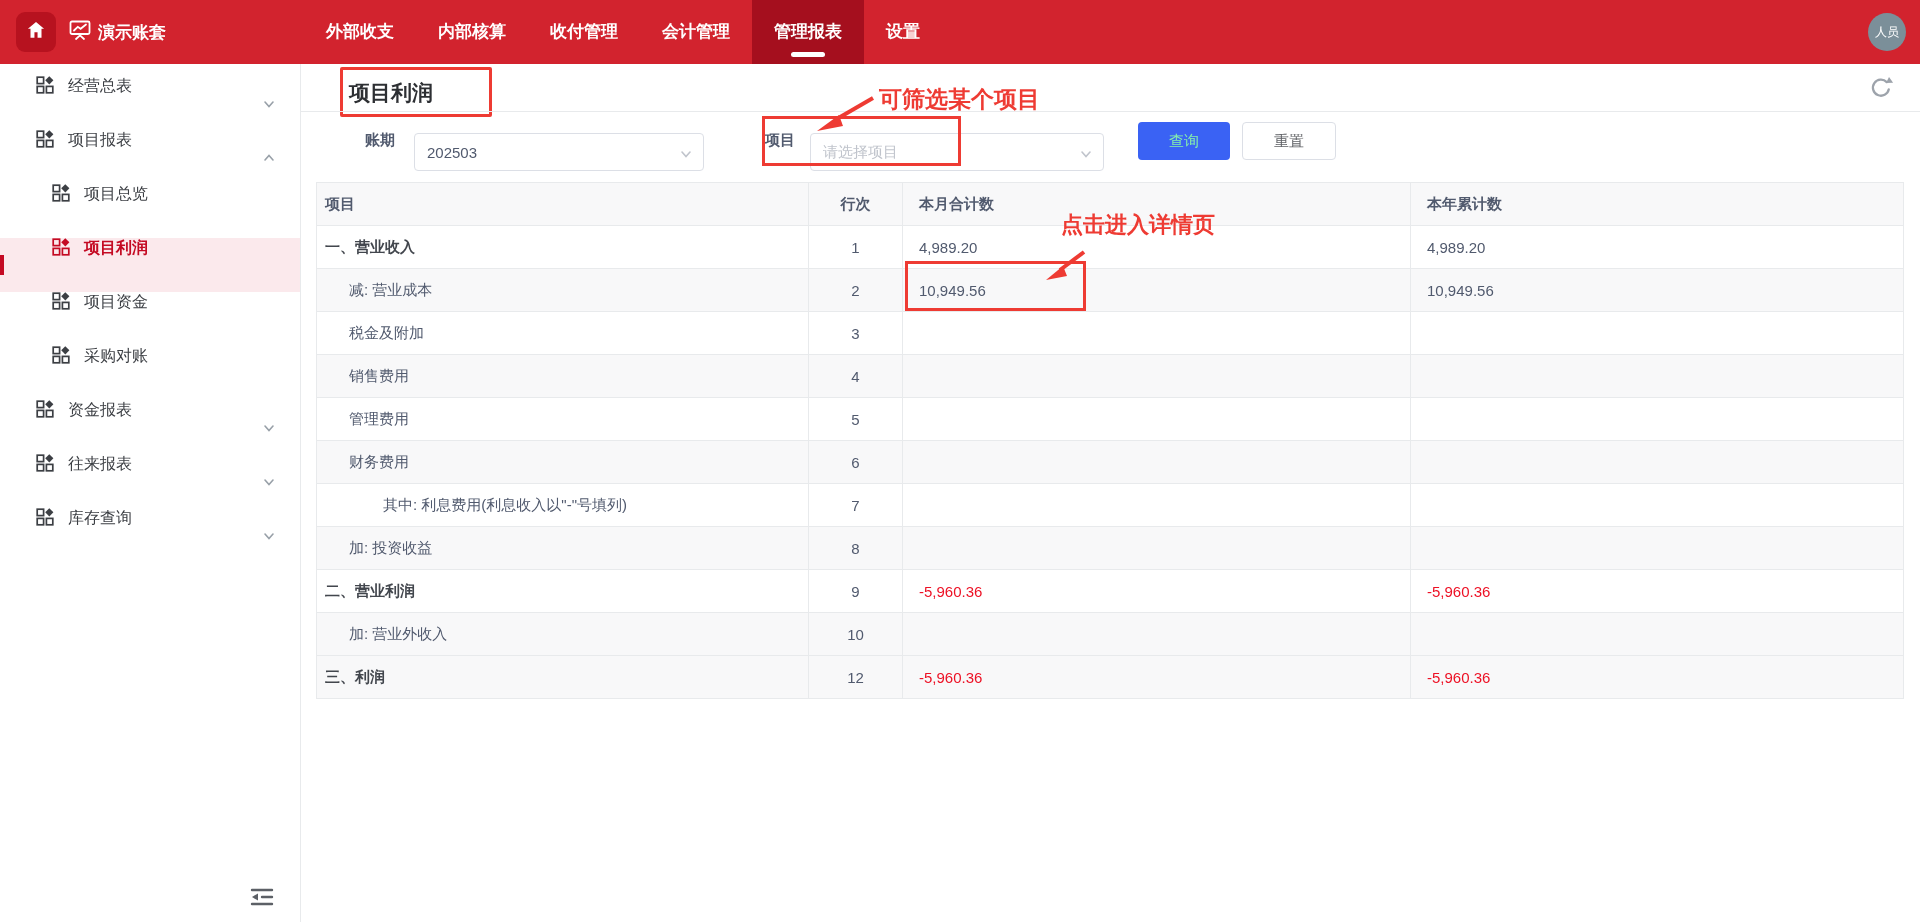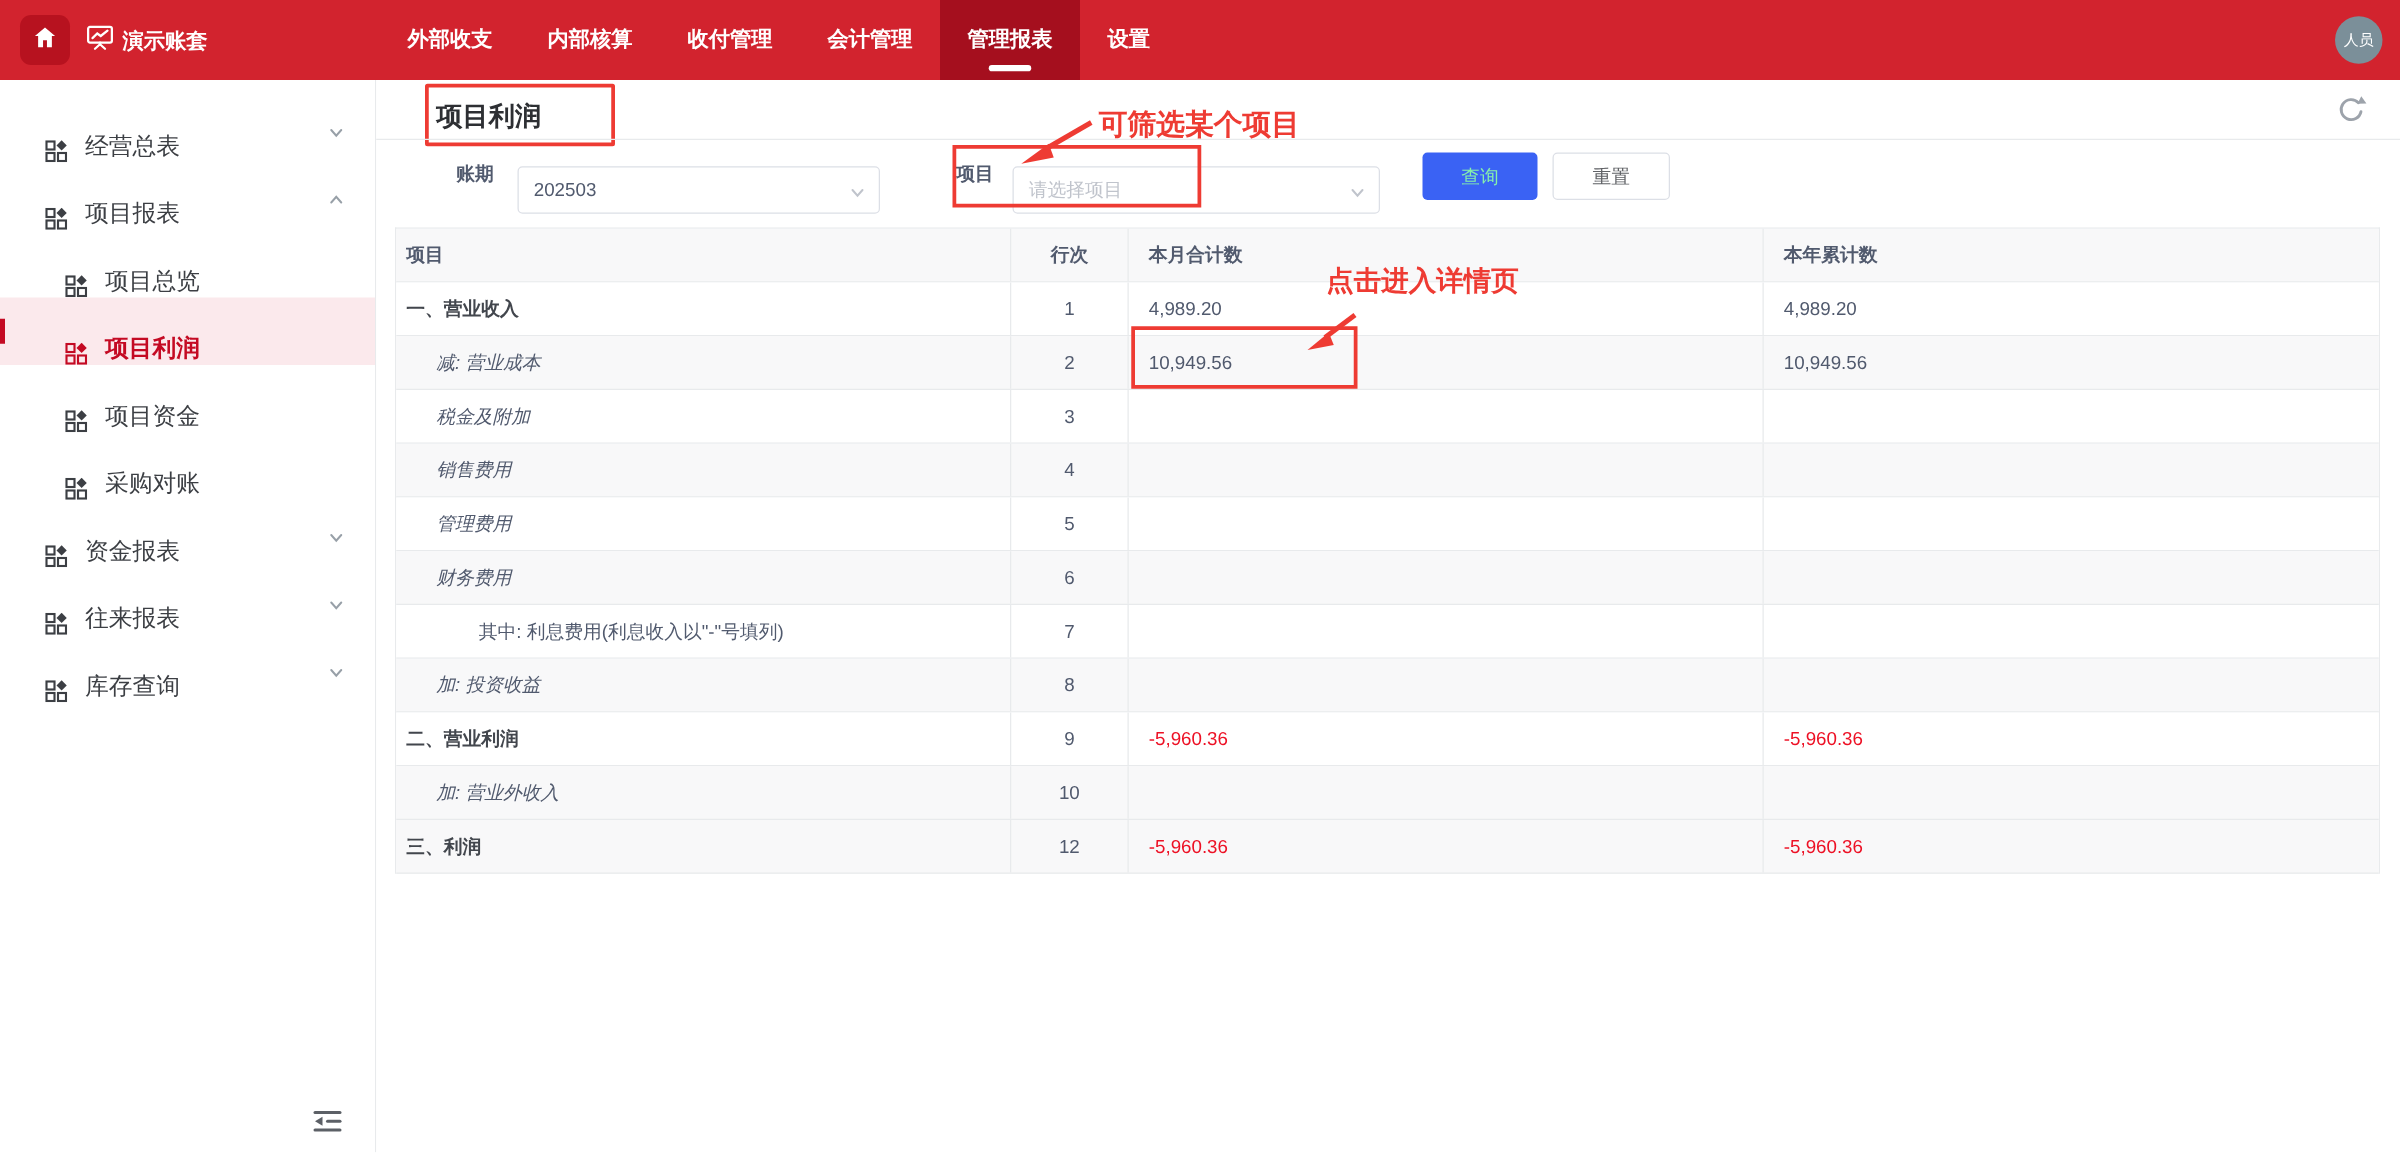--- a/index.html
+++ b/index.html
@@ -12,21 +12,21 @@
   .brand{position:absolute;left:68px;top:0;height:64px;display:flex;align-items:center;gap:6px;color:#fff;font-weight:bold;font-size:17px;}
   .topnav{position:absolute;left:304px;top:0;height:64px;display:flex;}
   .topnav .item{height:64px;line-height:64px;padding:0 22px;color:#fff;font-size:17px;font-weight:bold;position:relative;cursor:pointer;white-space:nowrap;}
   .topnav .item.active{background:#a50f1e;}
   .topnav .item.active::after{content:"";position:absolute;left:50%;transform:translateX(-50%);bottom:7px;width:34px;height:5px;border-radius:3px;background:#fff;}
   .avatar{position:absolute;right:14px;top:13px;width:38px;height:38px;border-radius:50%;background:#7b8f99;color:#fff;font-size:12px;display:flex;align-items:center;justify-content:center;cursor:pointer;}
 
   
   .sidebar{position:absolute;left:0;top:64px;width:301px;bottom:0;border-right:1px solid #e8eaec;box-sizing:border-box;background:#fff;}
   .side-menu{padding-top:12px;}
-  .side-item{height:54px;display:flex;align-items:flex-end;position:relative;cursor:pointer;color:#3c3f44;font-size:19px;}
+  .side-item{height:54px;display:flex;align-items:flex-start;position:relative;cursor:pointer;color:#3c3f44;font-size:16px;}
   .side-item .s-icon{width:18px;height:18px;margin-left:36px;margin-right:14px;color:#3c3f44;flex:none;}
   .side-item.sub .s-icon{margin-left:52px;}
   .side-item .chev{position:absolute;right:24px;top:21px;color:#98a0a8;}
   .side-item.active{background:#fbe9ec;color:#c40a23;font-weight:bold;}
   .side-item.active .s-icon{color:#c40a23;}
   .side-item.active::before{content:"";position:absolute;left:0;top:17px;width:4px;height:20px;background:#c40a23;}
   .collapse-btn{position:absolute;left:248px;bottom:14px;width:28px;height:22px;color:#5c6066;cursor:pointer;}
 
   
   .content{position:absolute;left:301px;top:64px;right:0;bottom:0;background:#fff;}
@@ -59,21 +59,21 @@
   .rpt-table{position:absolute;left:15px;top:118px;width:1588px;border:1px solid #e8eaec;border-bottom:none;box-sizing:border-box;font-size:15px;color:#515a6e;}
   .tr{display:grid;grid-template-columns:492px 94px 508px 1fr;height:42px;border-bottom:1px solid #e8eaec;background:#fff;}
   .tr.head{background:#f8f8f9;font-weight:bold;color:#515a6e;}
   .tr.stripe{background:#f8f8f9;}
   .td{display:flex;align-items:center;border-right:1px solid #e8eaec;padding-left:16px;box-sizing:border-box;overflow:hidden;white-space:nowrap;}
   .td:last-child{border-right:none;}
   .td.c-name{padding-left:8px;}
   .td.c-line{justify-content:center;padding-left:0;}
   .td.bold{font-weight:bold;color:#42464d;}
   .td.neg{color:#ed1125;}
-  .td.ind-1{padding-left:32px;font-style:italic;}
+  .td.ind-1{padding-left:32px;}
   .td.ind-2{padding-left:66px;}
   .annot-value-box{position:absolute;left:588px;top:78px;width:181px;height:50px;border:3px solid #ee3b33;box-sizing:border-box;pointer-events:none;z-index:5;}
 </style>
 </head>
 <body>
 
 <div class="canvas">
 
   <div class="topbar">
     <div class="home-btn">

